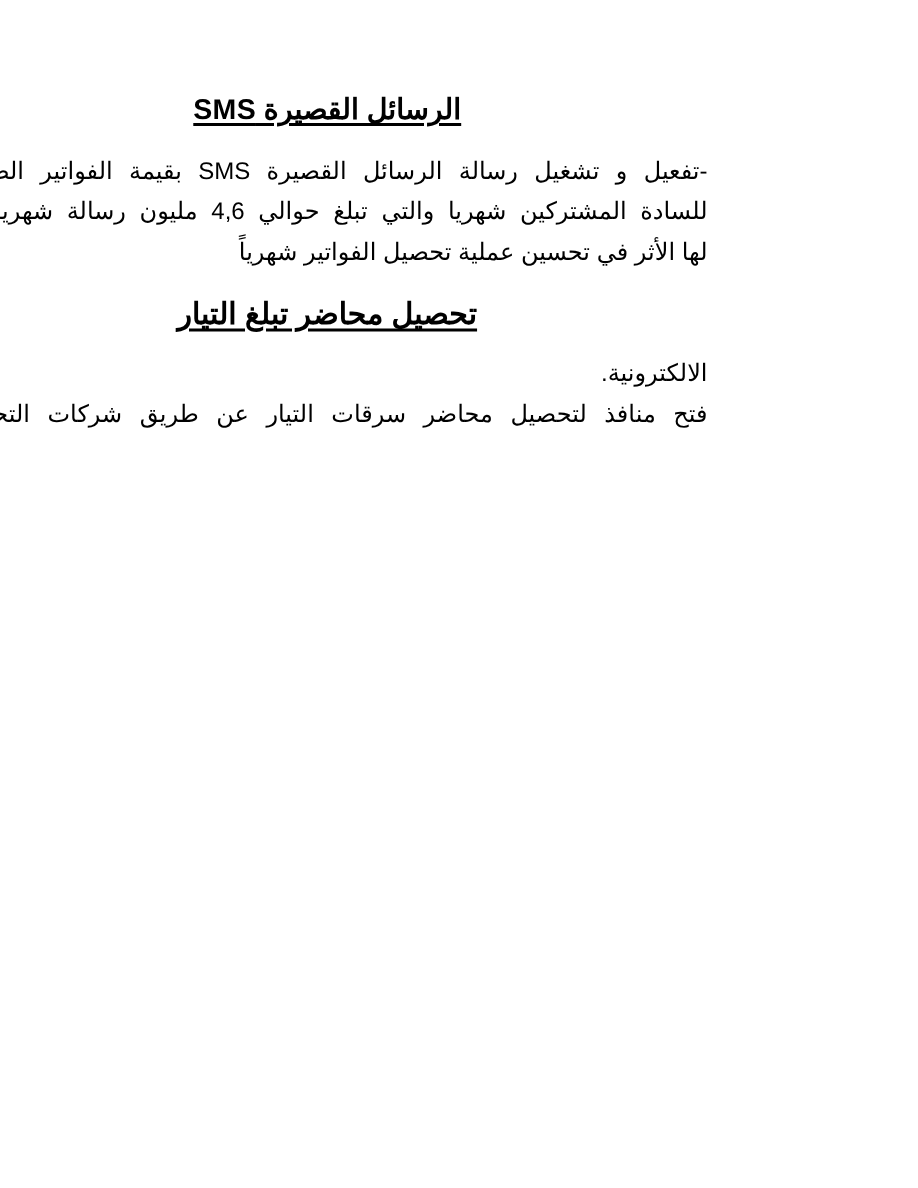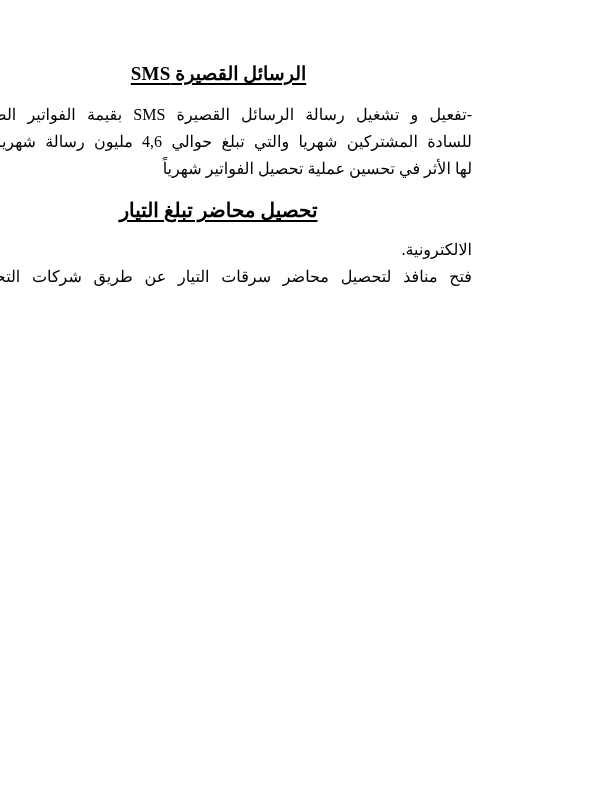--- a/index.html
+++ b/index.html
@@ -3,21 +3,21 @@
 <meta charset="utf-8">
 <style>
   * { margin: 0; padding: 0; box-sizing: border-box; }
   html, body { background: #ffffff; }
   .page {
     position: relative;
     width: 519px;
     height: 792px;
     background: #ffffff;
     color: #000000;
-    font-family: Liberation Serif, serif;
+    font-family: Liberation Sans, sans-serif;
     direction: rtl;
     overflow: hidden;
   }
   .content {
     position: absolute;
     top: 62px;
     right: 47px;
     width: 507px;
   }
   .heading {

